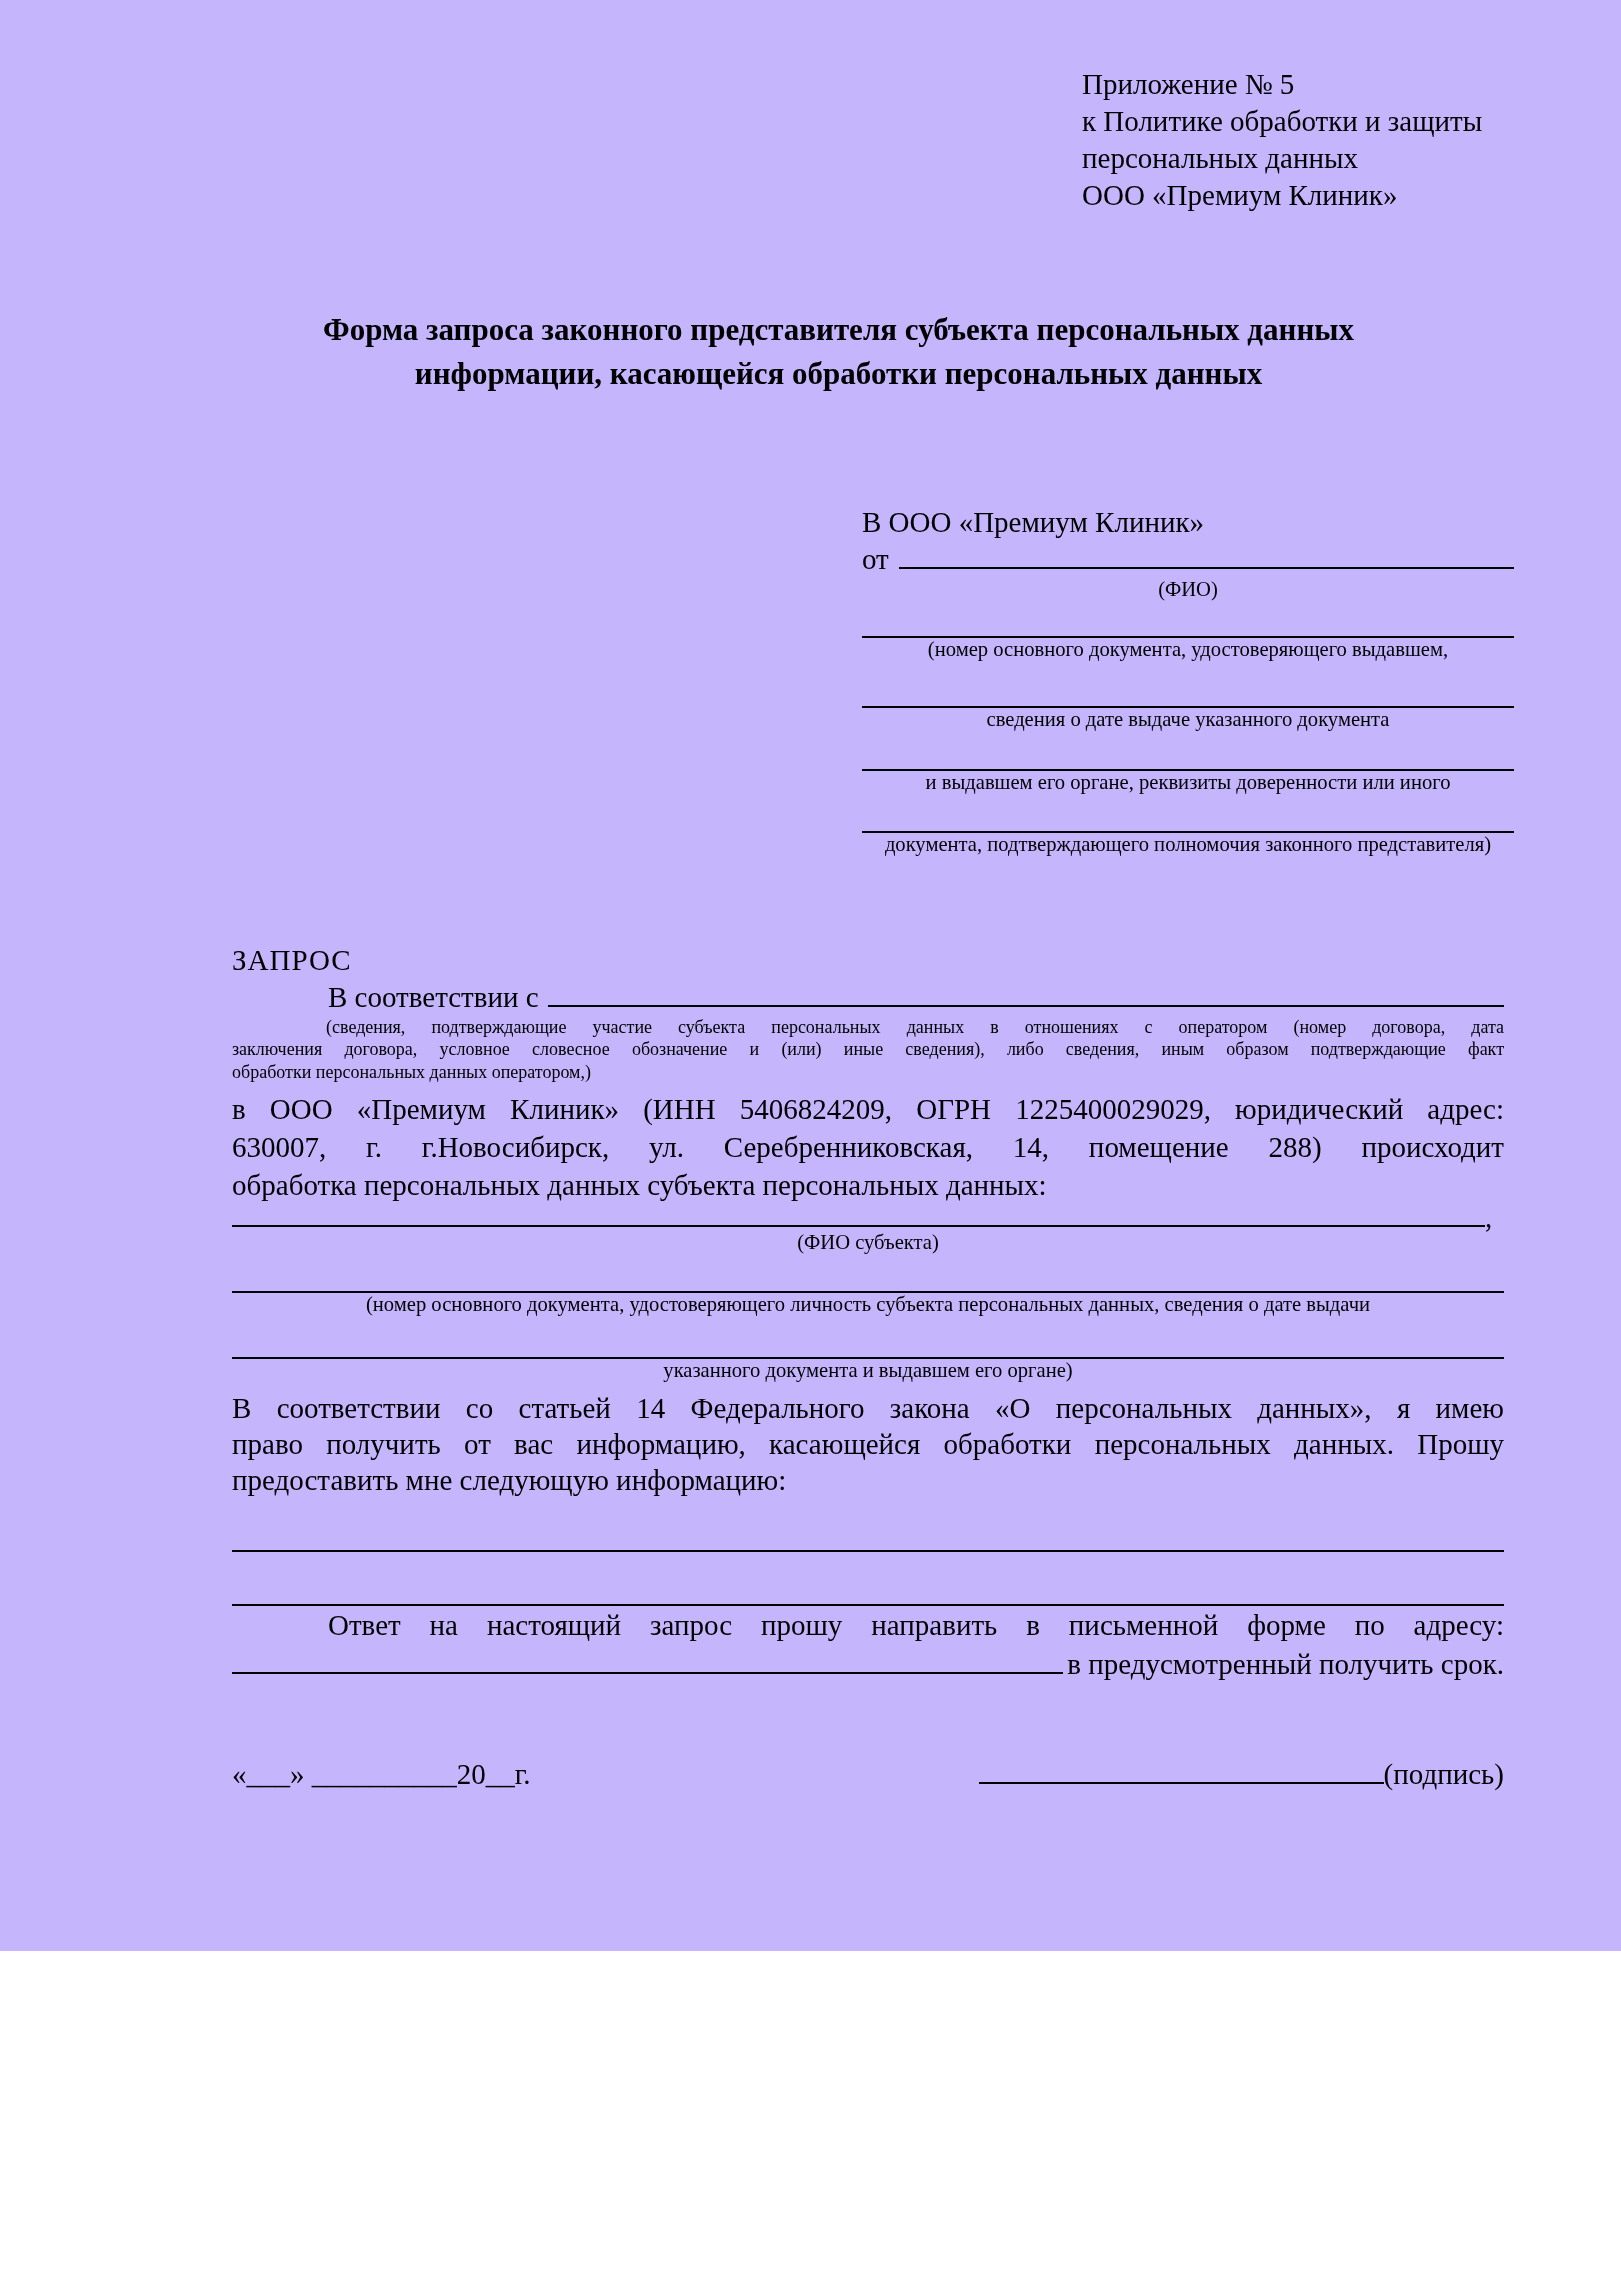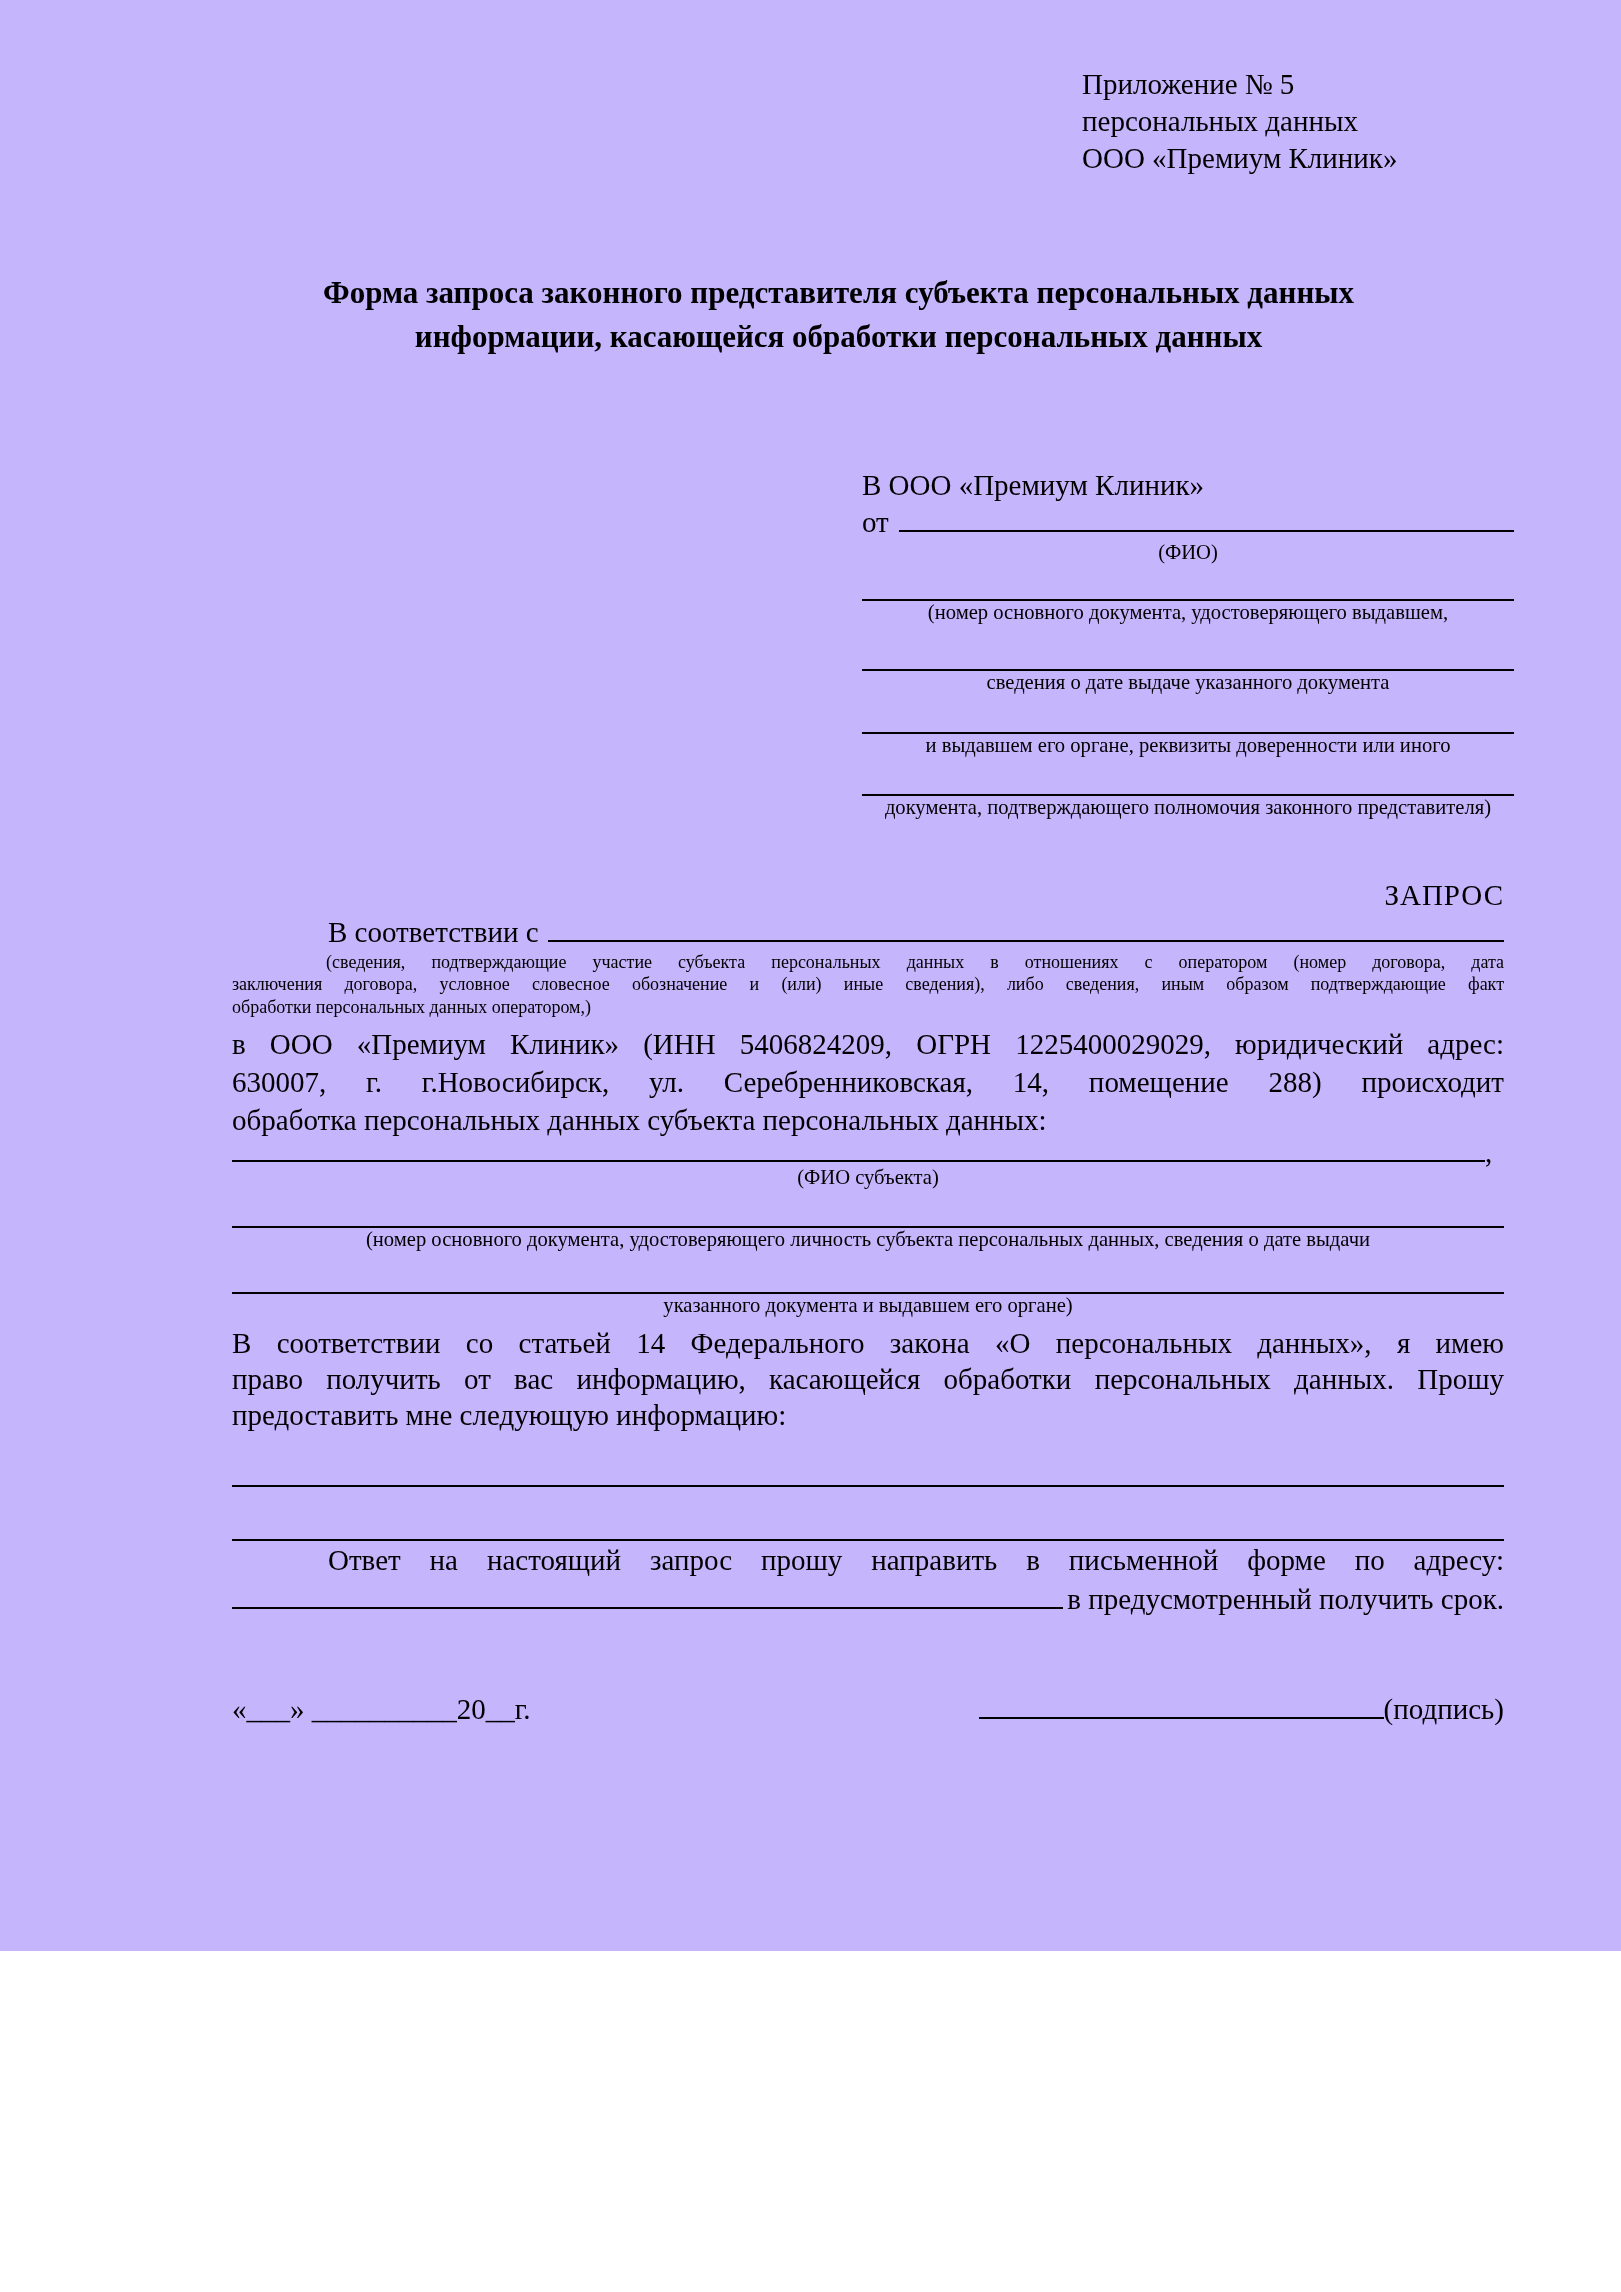--- a/index.html
+++ b/index.html
@@ -18,21 +18,21 @@
            font-weight:bold; font-size:31px; line-height:44px; }
   .addressee { margin-top:108px; margin-left:630px; width:652px; }
   .addr-line { line-height:37px; }
   .fill-row { display:flex; align-items:baseline; line-height:37px; }
   .uline { display:inline-block; height:0; border-bottom:2.9px solid #000; }
   .uline.grow { flex:1 1 auto; margin-left:9.8px; }
   .caption { font-size:20.6px; line-height:22.5px; text-align:center; }
   .blankline { border-bottom:2.9px solid #000; }
   .bl-38 { height:37px; } .bl-49 { height:48px; } .bl-41 { height:40px; }
   .bl-40 { height:39px; } .bl-45 { height:44px; } .bl-55 { height:54px; }
-  .zapros { margin-top:58px; text-align:right; line-height:37px; letter-spacing:1px; }
+  .zapros { margin-top:86px; text-align:left; line-height:37px; letter-spacing:1px; }
   .intro-row { display:flex; align-items:baseline; line-height:37px; }
   .intro-row .lead { margin-left:96px; white-space:nowrap; }
   .cap-par .jline { text-align:justify; text-align-last:justify; white-space:nowrap; }
   .cap-par .first { text-indent:94px; }
   .cap-par .lline { text-align:left; }
   .cap-par { font-size:18px; line-height:22.5px; }
   .body-par { line-height:38px; }
   .body-par.mt7 { margin-top:6.9px; }
   .body-par.lh37 { line-height:36px; margin-top:7.8px; }
   .jline { text-align:justify; text-align-last:justify; white-space:nowrap; }
@@ -45,20 +45,21 @@
               margin-top:71px; line-height:39px; }
   .sig-line { width:405px; }
 </style>
 </head>
 <body>
 
 <div class="page">
 
   <div class="appendix">
     <div>Приложение № 5</div>
+    <div>к Политике обработки и защиты</div>
     <div>персональных данных</div>
     <div>ООО «Премиум Клиник»</div>
   </div>
 
   <div class="title">
     <div>Форма запроса законного представителя субъекта персональных данных</div>
     <div>информации, касающейся обработки персональных данных</div>
   </div>
 
   <div class="addressee">

